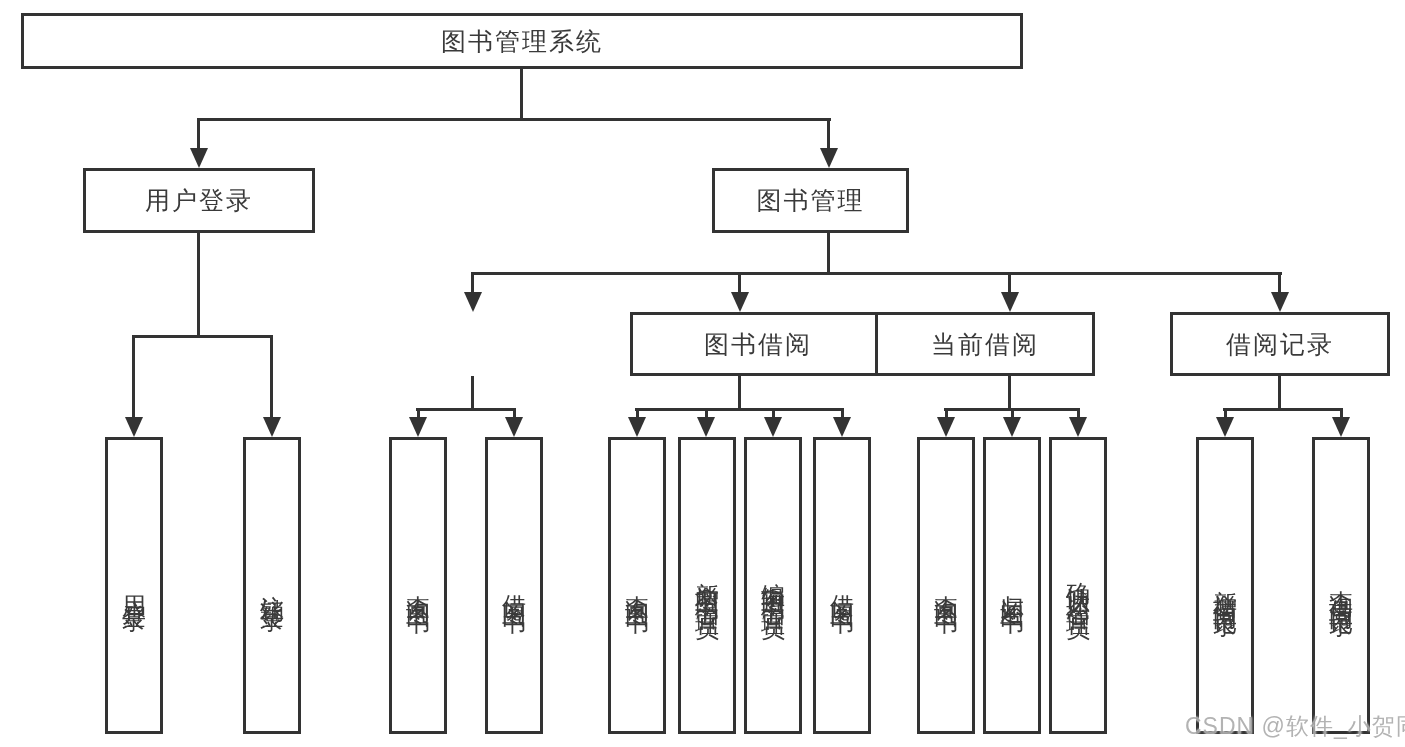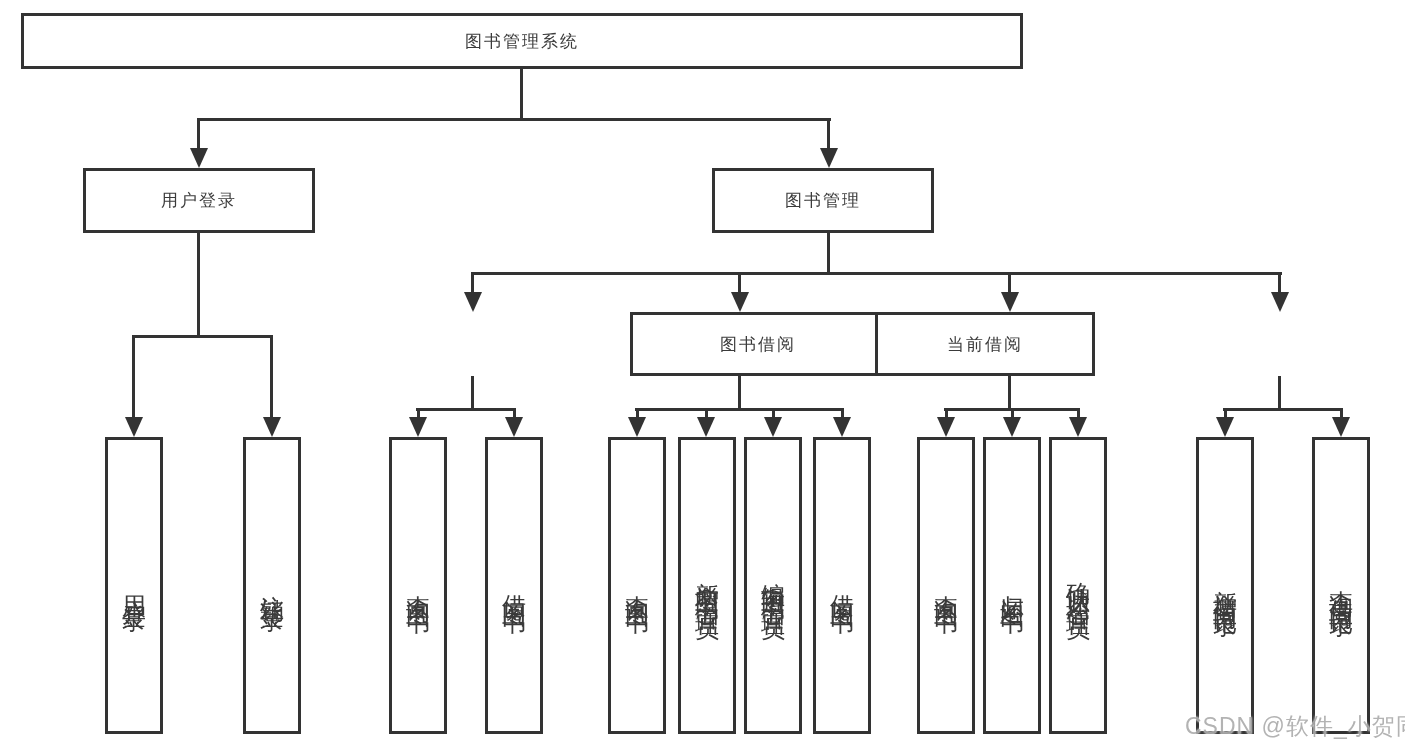--- a/index.html
+++ b/index.html
@@ -12,21 +12,21 @@
   .canvas{
     position:relative;width:1405px;height:747px;background:var(--bg);
     overflow:hidden;font-family:"Liberation Sans", sans-serif;
   }
   .box{
     position:absolute;box-sizing:border-box;background:#fff;
     border:3px solid var(--line);
     display:flex;align-items:center;justify-content:center;
     color:var(--text);
   }
-  .hbox{font-size:17px;letter-spacing:2px;white-space:nowrap;}
+  .hbox{font-size:25px;letter-spacing:2px;white-space:nowrap;}
   .leaf{width:58px;top:437px;height:297px;}
   .leaf span{
     writing-mode:vertical-rl;text-orientation:mixed;
     font-size:24px;line-height:1;letter-spacing:5px;
     color:var(--text);
   }
   .line{position:absolute;background:var(--line);}
   .arrow{
     position:absolute;width:0;height:0;
     border-left:9px solid transparent;
@@ -52,21 +52,21 @@
   <div class="line" style="left:520px;top:68px;width:3px;height:50px;"></div>
   <div class="line" style="left:197px;top:118px;width:634px;height:3px;"></div>
   <div class="line" style="left:197px;top:121px;width:3px;height:27px;"></div>
   <div class="arrow" style="left:190px;top:148px;"></div>
   <div class="line" style="left:827px;top:121px;width:3px;height:27px;"></div>
   <div class="arrow" style="left:820px;top:148px;"></div>
 
   <div class="box hbox" style="left:83px;top:168px;width:232px;height:65px;">
     <span>用户登录</span>
   </div>
-  <div class="box hbox" style="left:712px;top:168px;width:222px;height:65px;">
+  <div class="box hbox" style="left:712px;top:168px;width:197px;height:65px;">
     <span>图书管理</span>
   </div>
 
   <div class="line" style="left:197px;top:233px;width:3px;height:102px;"></div>
   <div class="line" style="left:132px;top:335px;width:141px;height:3px;"></div>
   <div class="line" style="left:132px;top:338px;width:3px;height:79px;"></div>
   <div class="arrow" style="left:125px;top:417px;"></div>
   <div class="line" style="left:270px;top:338px;width:3px;height:79px;"></div>
   <div class="arrow" style="left:263px;top:417px;"></div>
 
@@ -79,20 +79,23 @@
   <div class="line" style="left:1008px;top:275px;width:3px;height:17px;"></div>
   <div class="arrow" style="left:1001px;top:292px;"></div>
   <div class="line" style="left:1278px;top:275px;width:3px;height:17px;"></div>
   <div class="arrow" style="left:1271px;top:292px;"></div>
 
   <div class="box hbox" style="left:630px;top:312px;width:256px;height:64px;">
     <span>图书借阅</span>
   </div>
   <div class="box hbox" style="left:875px;top:312px;width:220px;height:64px;">
     <span>当前借阅</span>
+  </div>
+  <div class="box hbox" style="left:1170px;top:312px;width:220px;height:64px;">
+    <span>借阅记录</span>
   </div>
 
   <div class="line" style="left:471px;top:376px;width:3px;height:32px;"></div>
   <div class="line" style="left:738px;top:376px;width:3px;height:32px;"></div>
   <div class="line" style="left:1008px;top:376px;width:3px;height:32px;"></div>
   <div class="line" style="left:1278px;top:376px;width:3px;height:32px;"></div>
 
   <div class="line" style="left:416px;top:408px;width:100px;height:3px;"></div>
   <div class="line" style="left:635px;top:408px;width:209px;height:3px;"></div>
   <div class="line" style="left:944px;top:408px;width:136px;height:3px;"></div>

